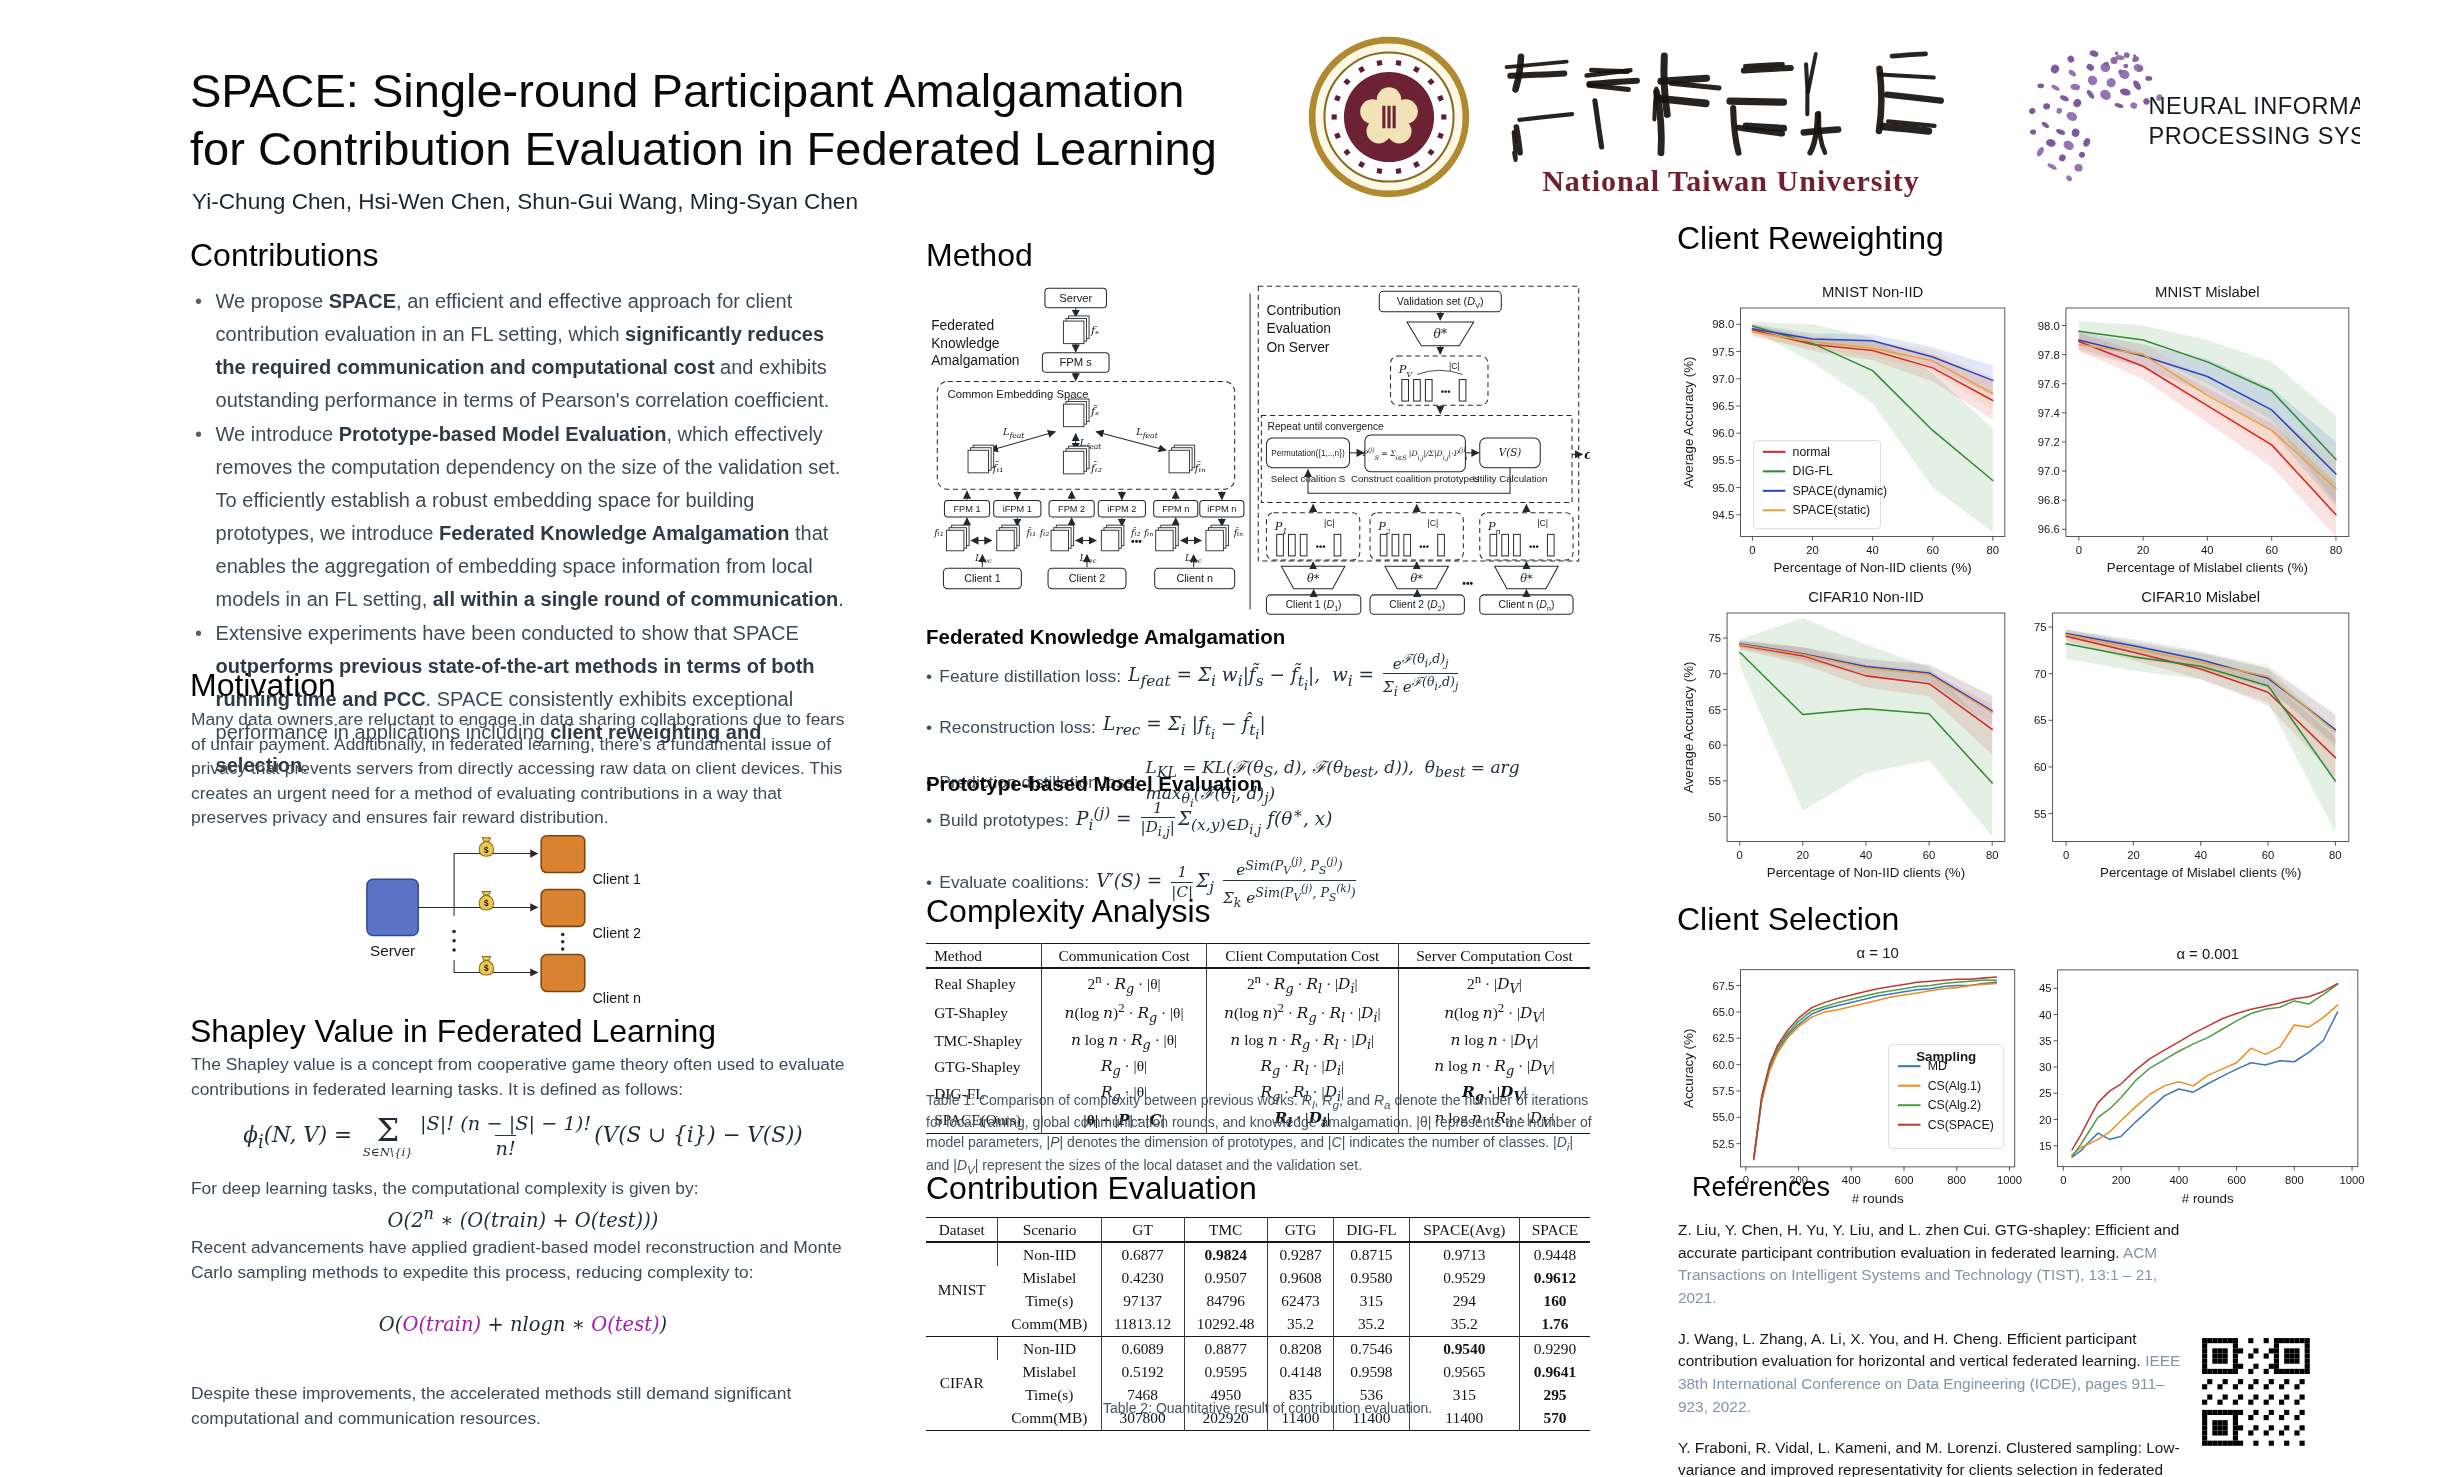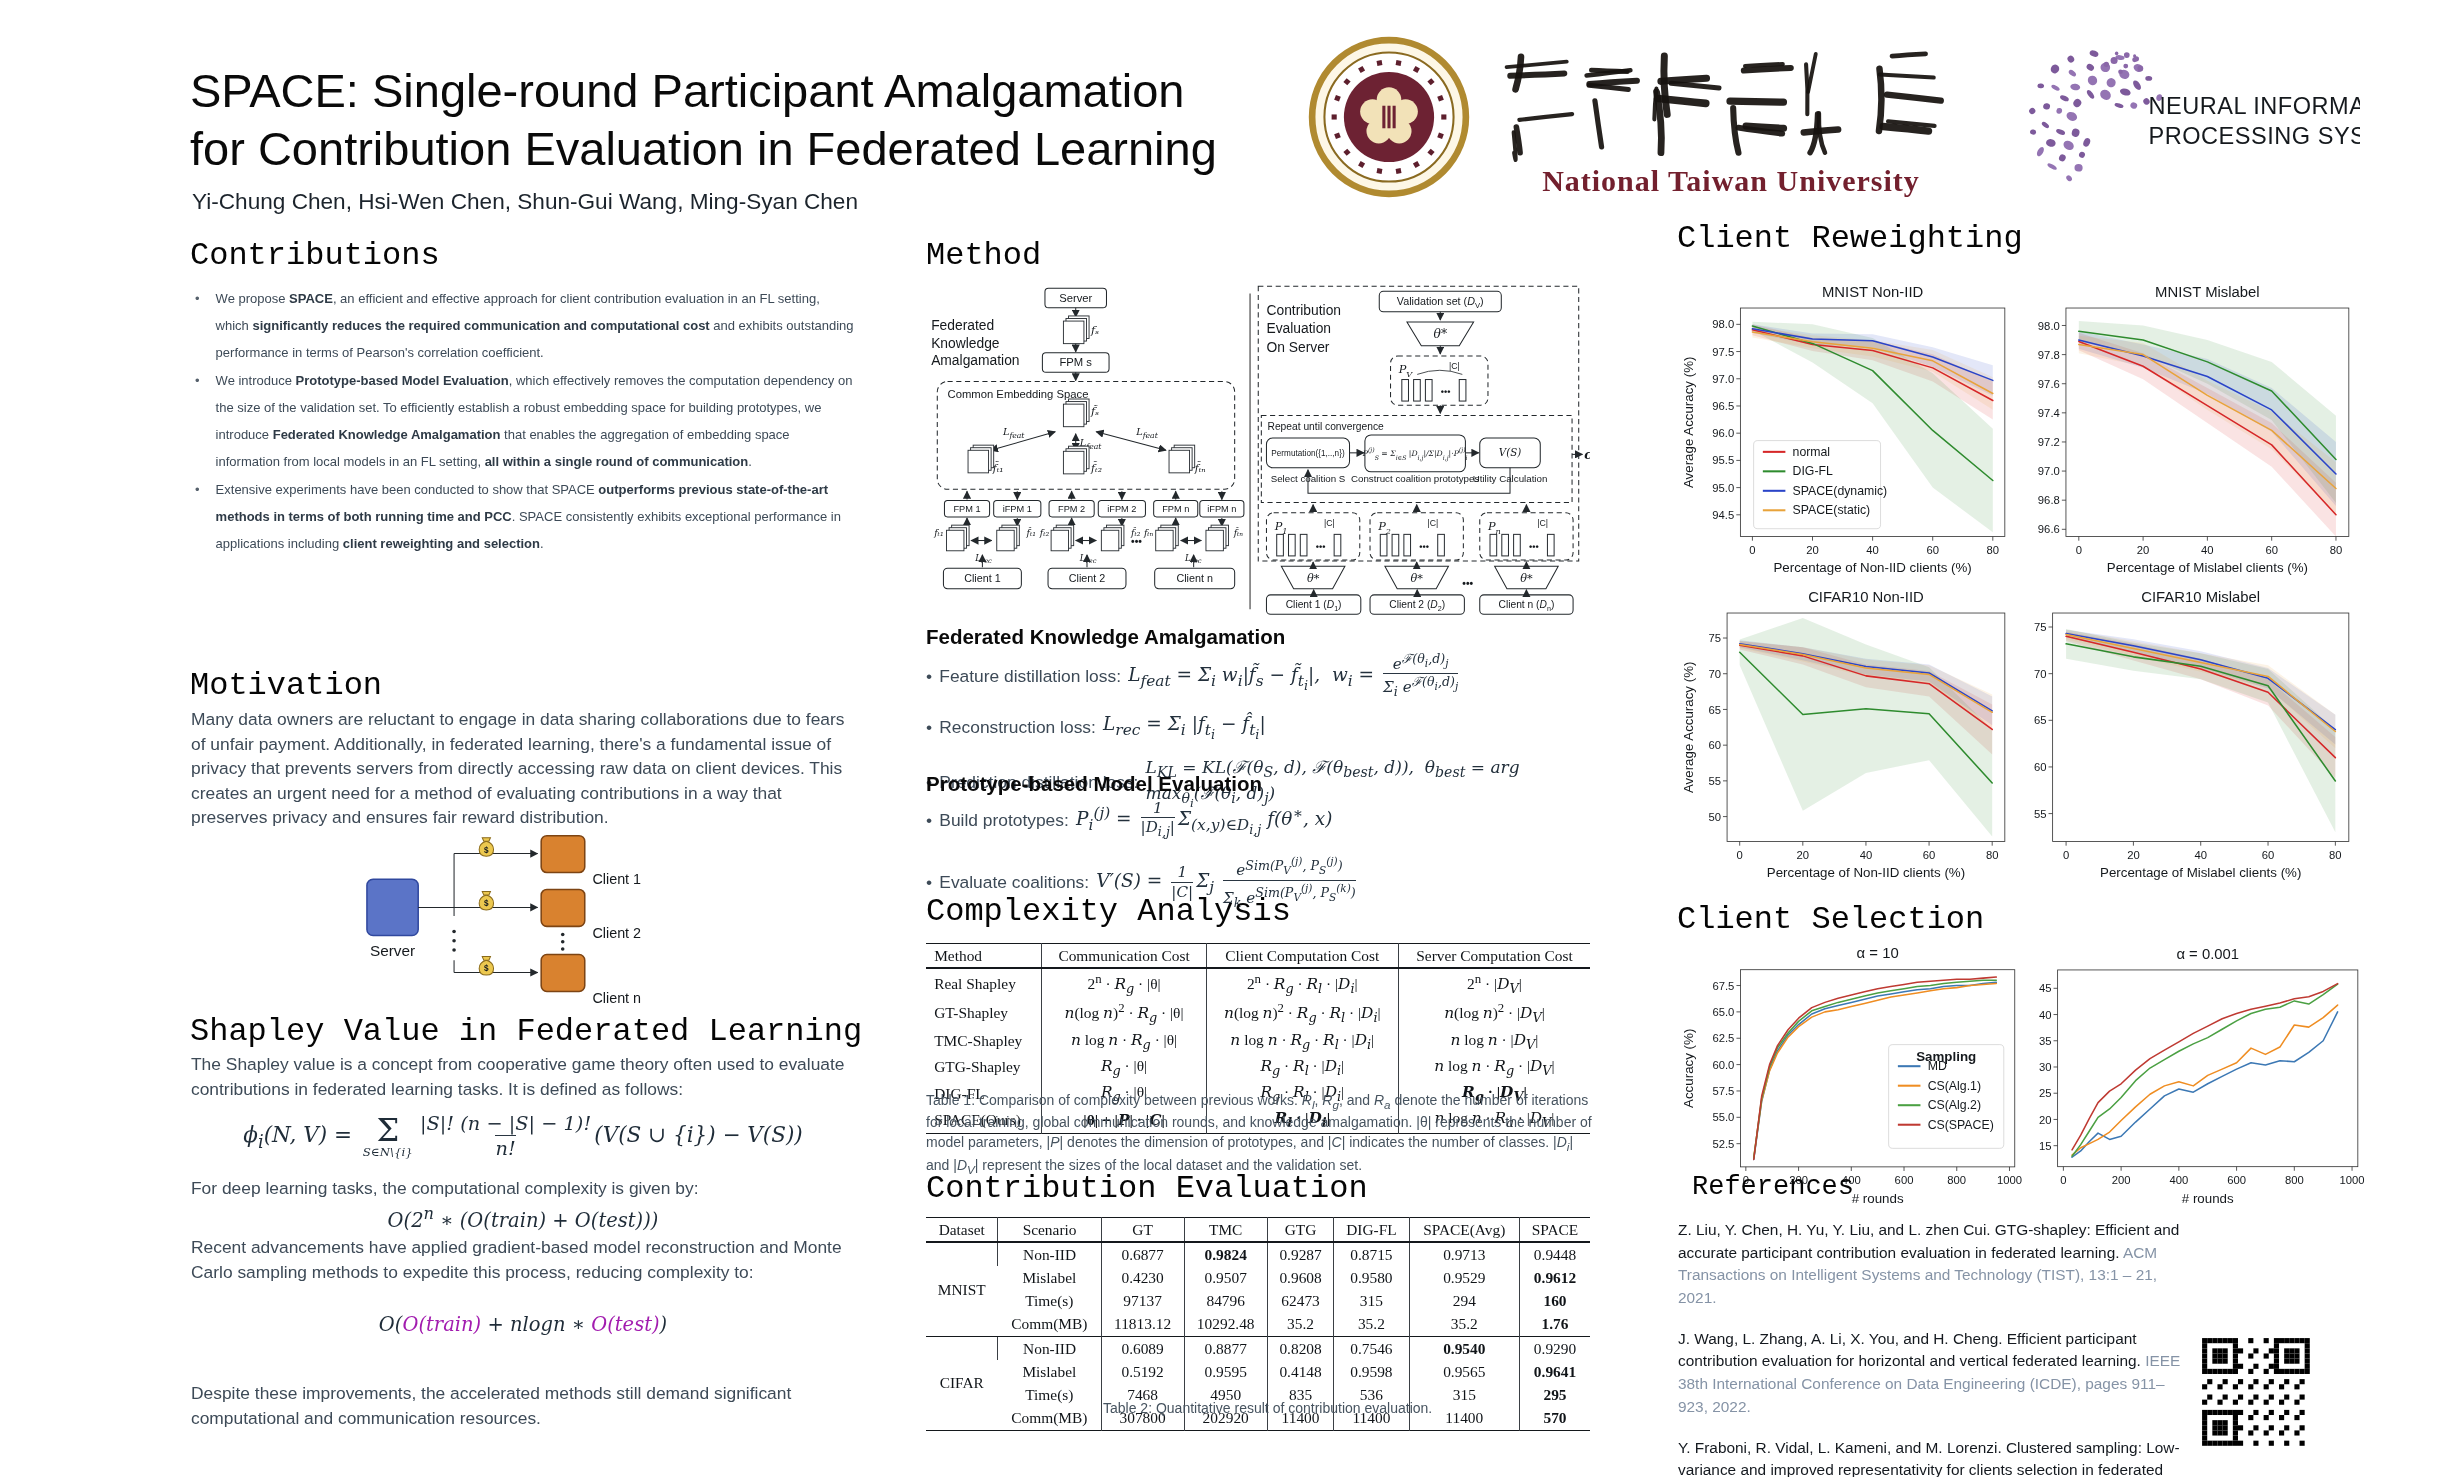--- a/index.html
+++ b/index.html
@@ -5,25 +5,25 @@
   html,body{margin:0;padding:0;background:#ffffff;}
   .poster{position:relative;width:2462px;height:1477px;background:#fff;overflow:hidden;
           font-family:"Liberation Sans",sans-serif;color:#3d4a57;}
   .abs{position:absolute;}
   
   .title{font-size:47px;line-height:1.24;color:#0a0a0a;letter-spacing:0;}
   .authors{font-size:22.6px;color:#1c242c;}
   .ntu-english{font-family:"Liberation Serif",serif;font-weight:600;font-size:30px;color:#73202e;letter-spacing:1px;}
   .neurips-text{font-size:46px;color:#404040;letter-spacing:1px;line-height:1.3;}
   
-  .h1{font-size:32px;color:#050505;font-family:Liberation Mono, monospace;}
+  .h1{font-size:32px;color:#050505;}
   .h2{font-size:20.5px;font-weight:700;color:#0a0a0a;}
   .body-text{font-size:17.4px;line-height:24.6px;color:#3d4a57;}
   .body-text b,.bullets b{color:#2e3a46;}
-  ul.bullets{list-style:none;margin:0;padding:0;font-size:13px;line-height:27px;color:#3d4a57;}
+  ul.bullets{list-style:none;margin:0;padding:0;font-size:20px;line-height:33px;color:#3d4a57;}
   ul.bullets>li{position:relative;padding-left:23.6px;margin-bottom:1px;}
   ul.bullets>li::before{content:"\2022";position:absolute;left:3.1px;top:0;color:#55606b;}
   
   .math{font-family:"DejaVu Serif",serif;font-style:italic;color:#23303c;}
   .mathline{font-family:"DejaVu Serif",serif;font-style:italic;font-size:21.5px;color:#1f2c38;text-align:center;}
   .math .frac,.mathline .frac{display:inline-flex;flex-direction:column;align-items:center;vertical-align:middle;margin:0 3.1px;}
   .math .frac .den,.mathline .frac .den{border-top:1.3px solid #2a3642;padding-top:1px;}
   .math .frac .num,.math .frac .den{font-size:0.82em;line-height:1.15;}
   .mathline .frac .num,.mathline .frac .den{font-size:0.9em;line-height:1.2;}
   .bigop{display:inline-flex;flex-direction:column;align-items:center;vertical-align:middle;margin:0 4.1px;}

